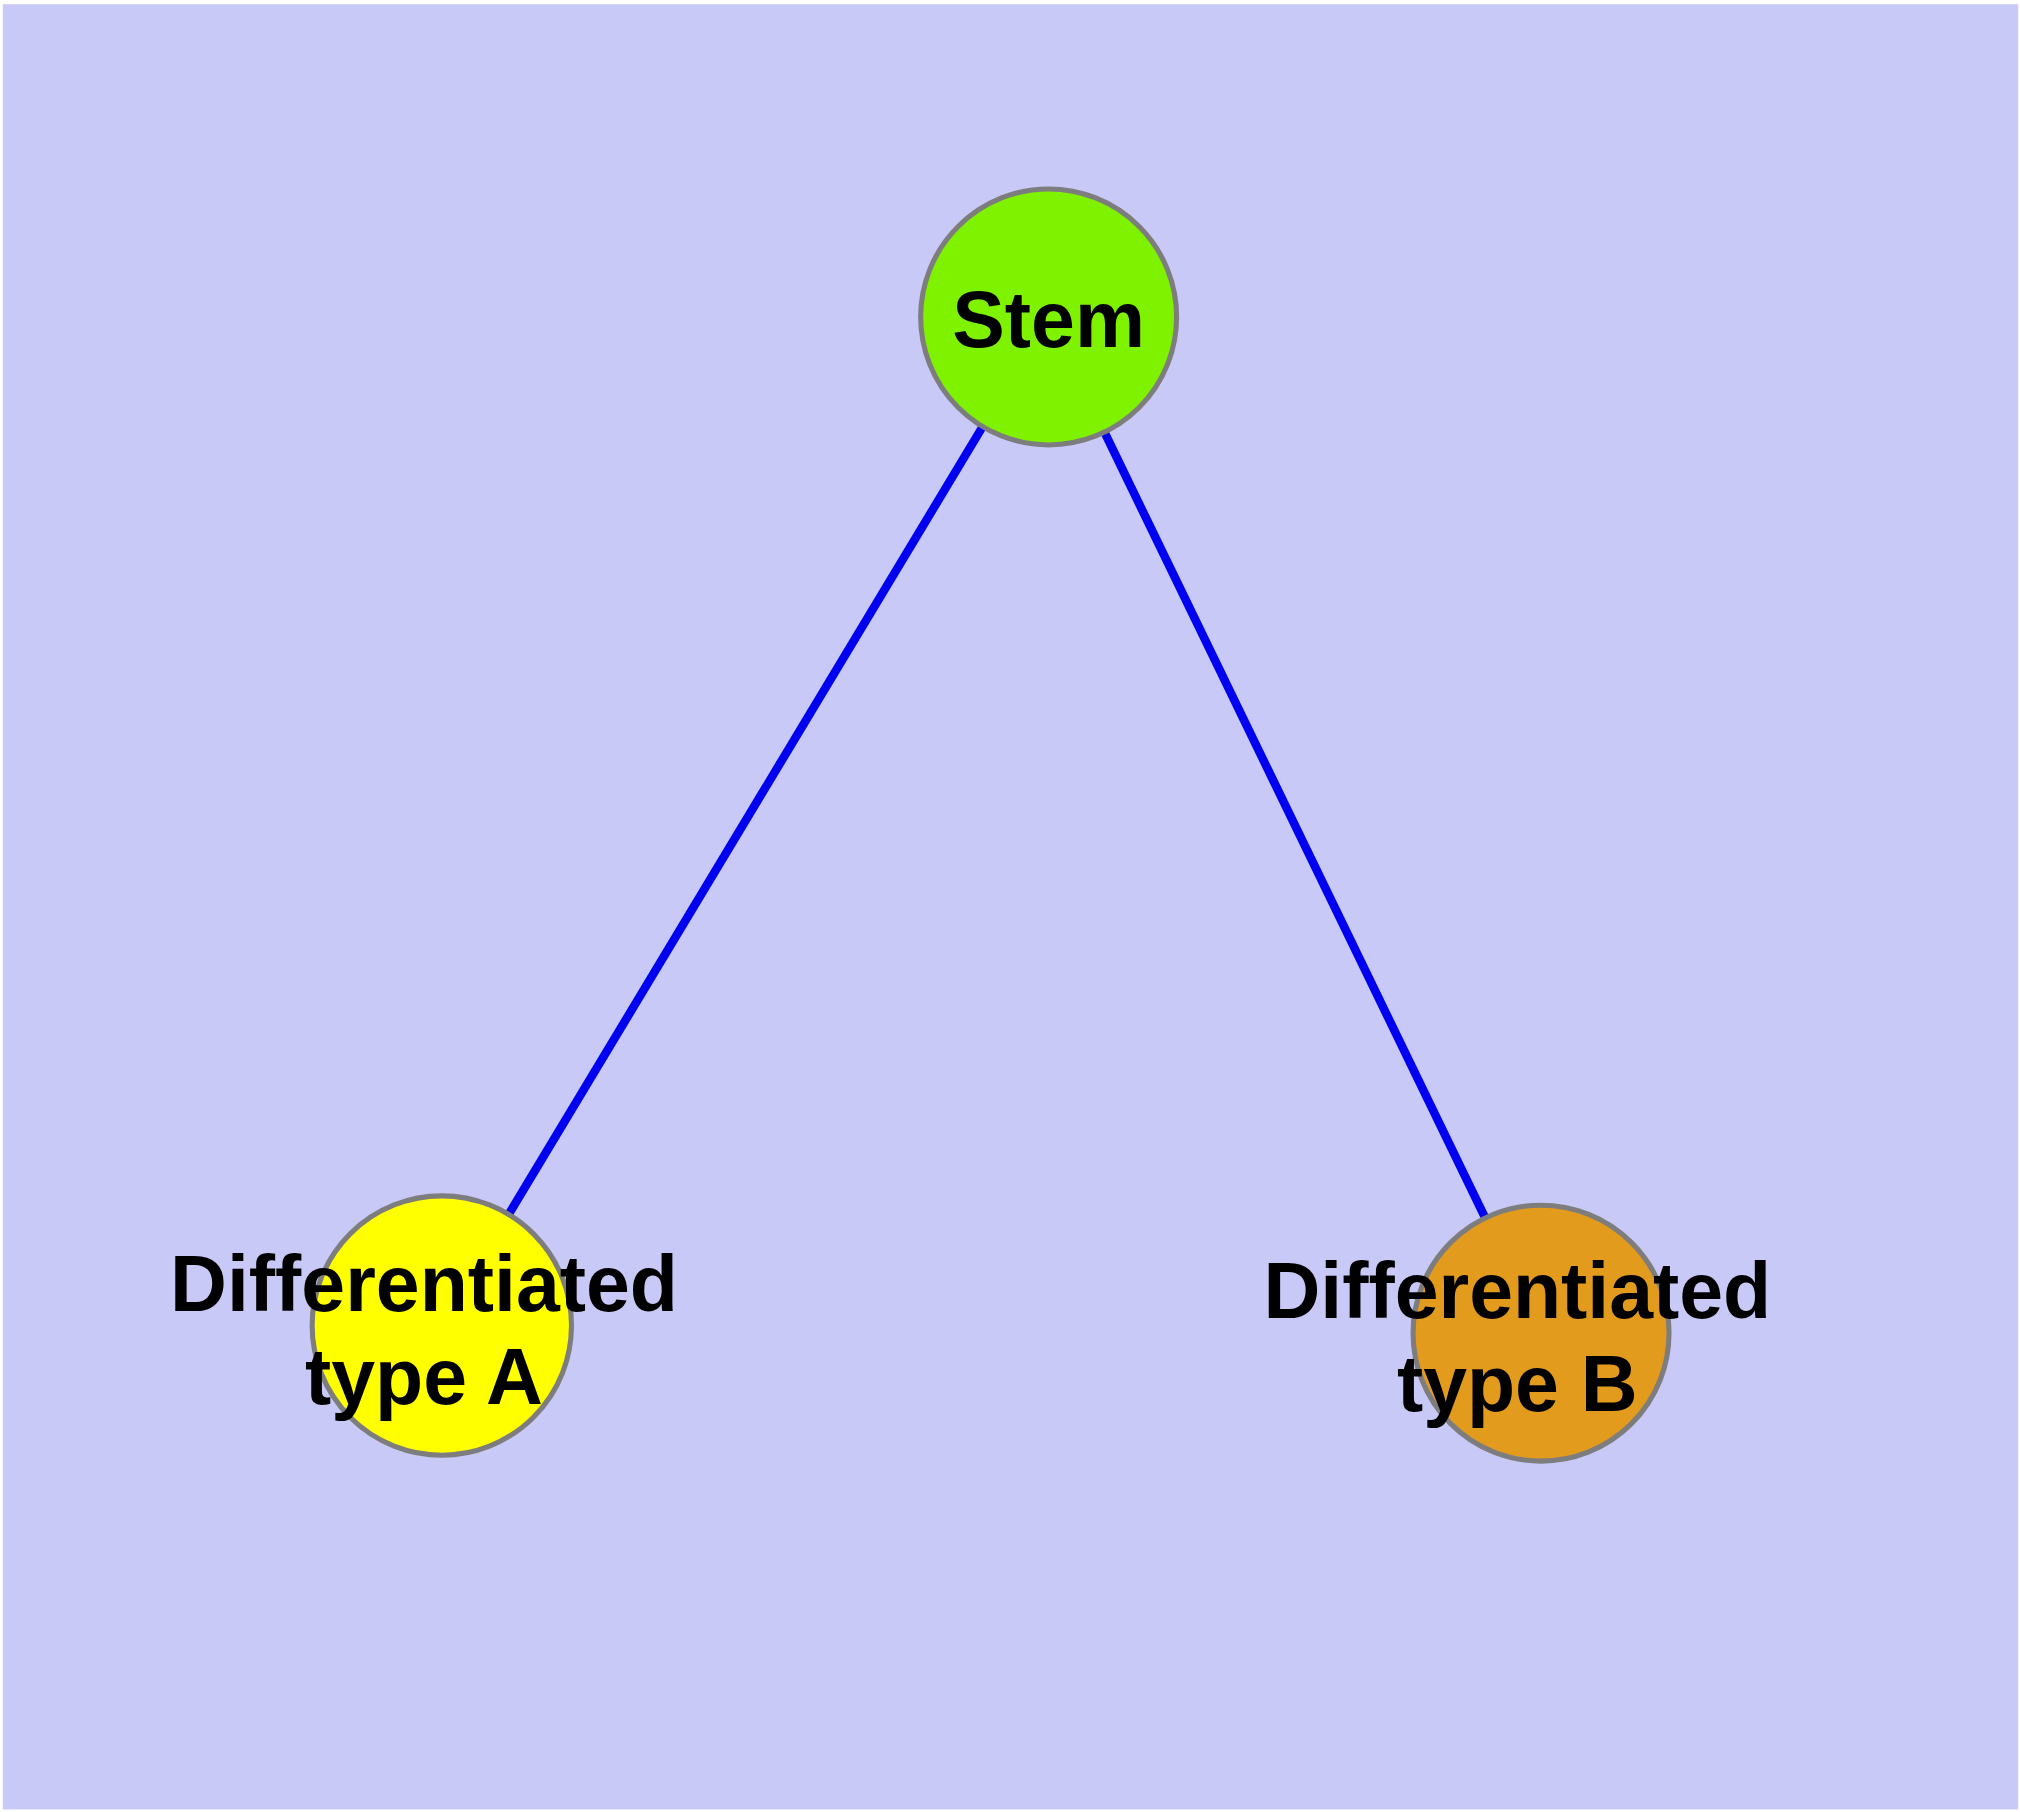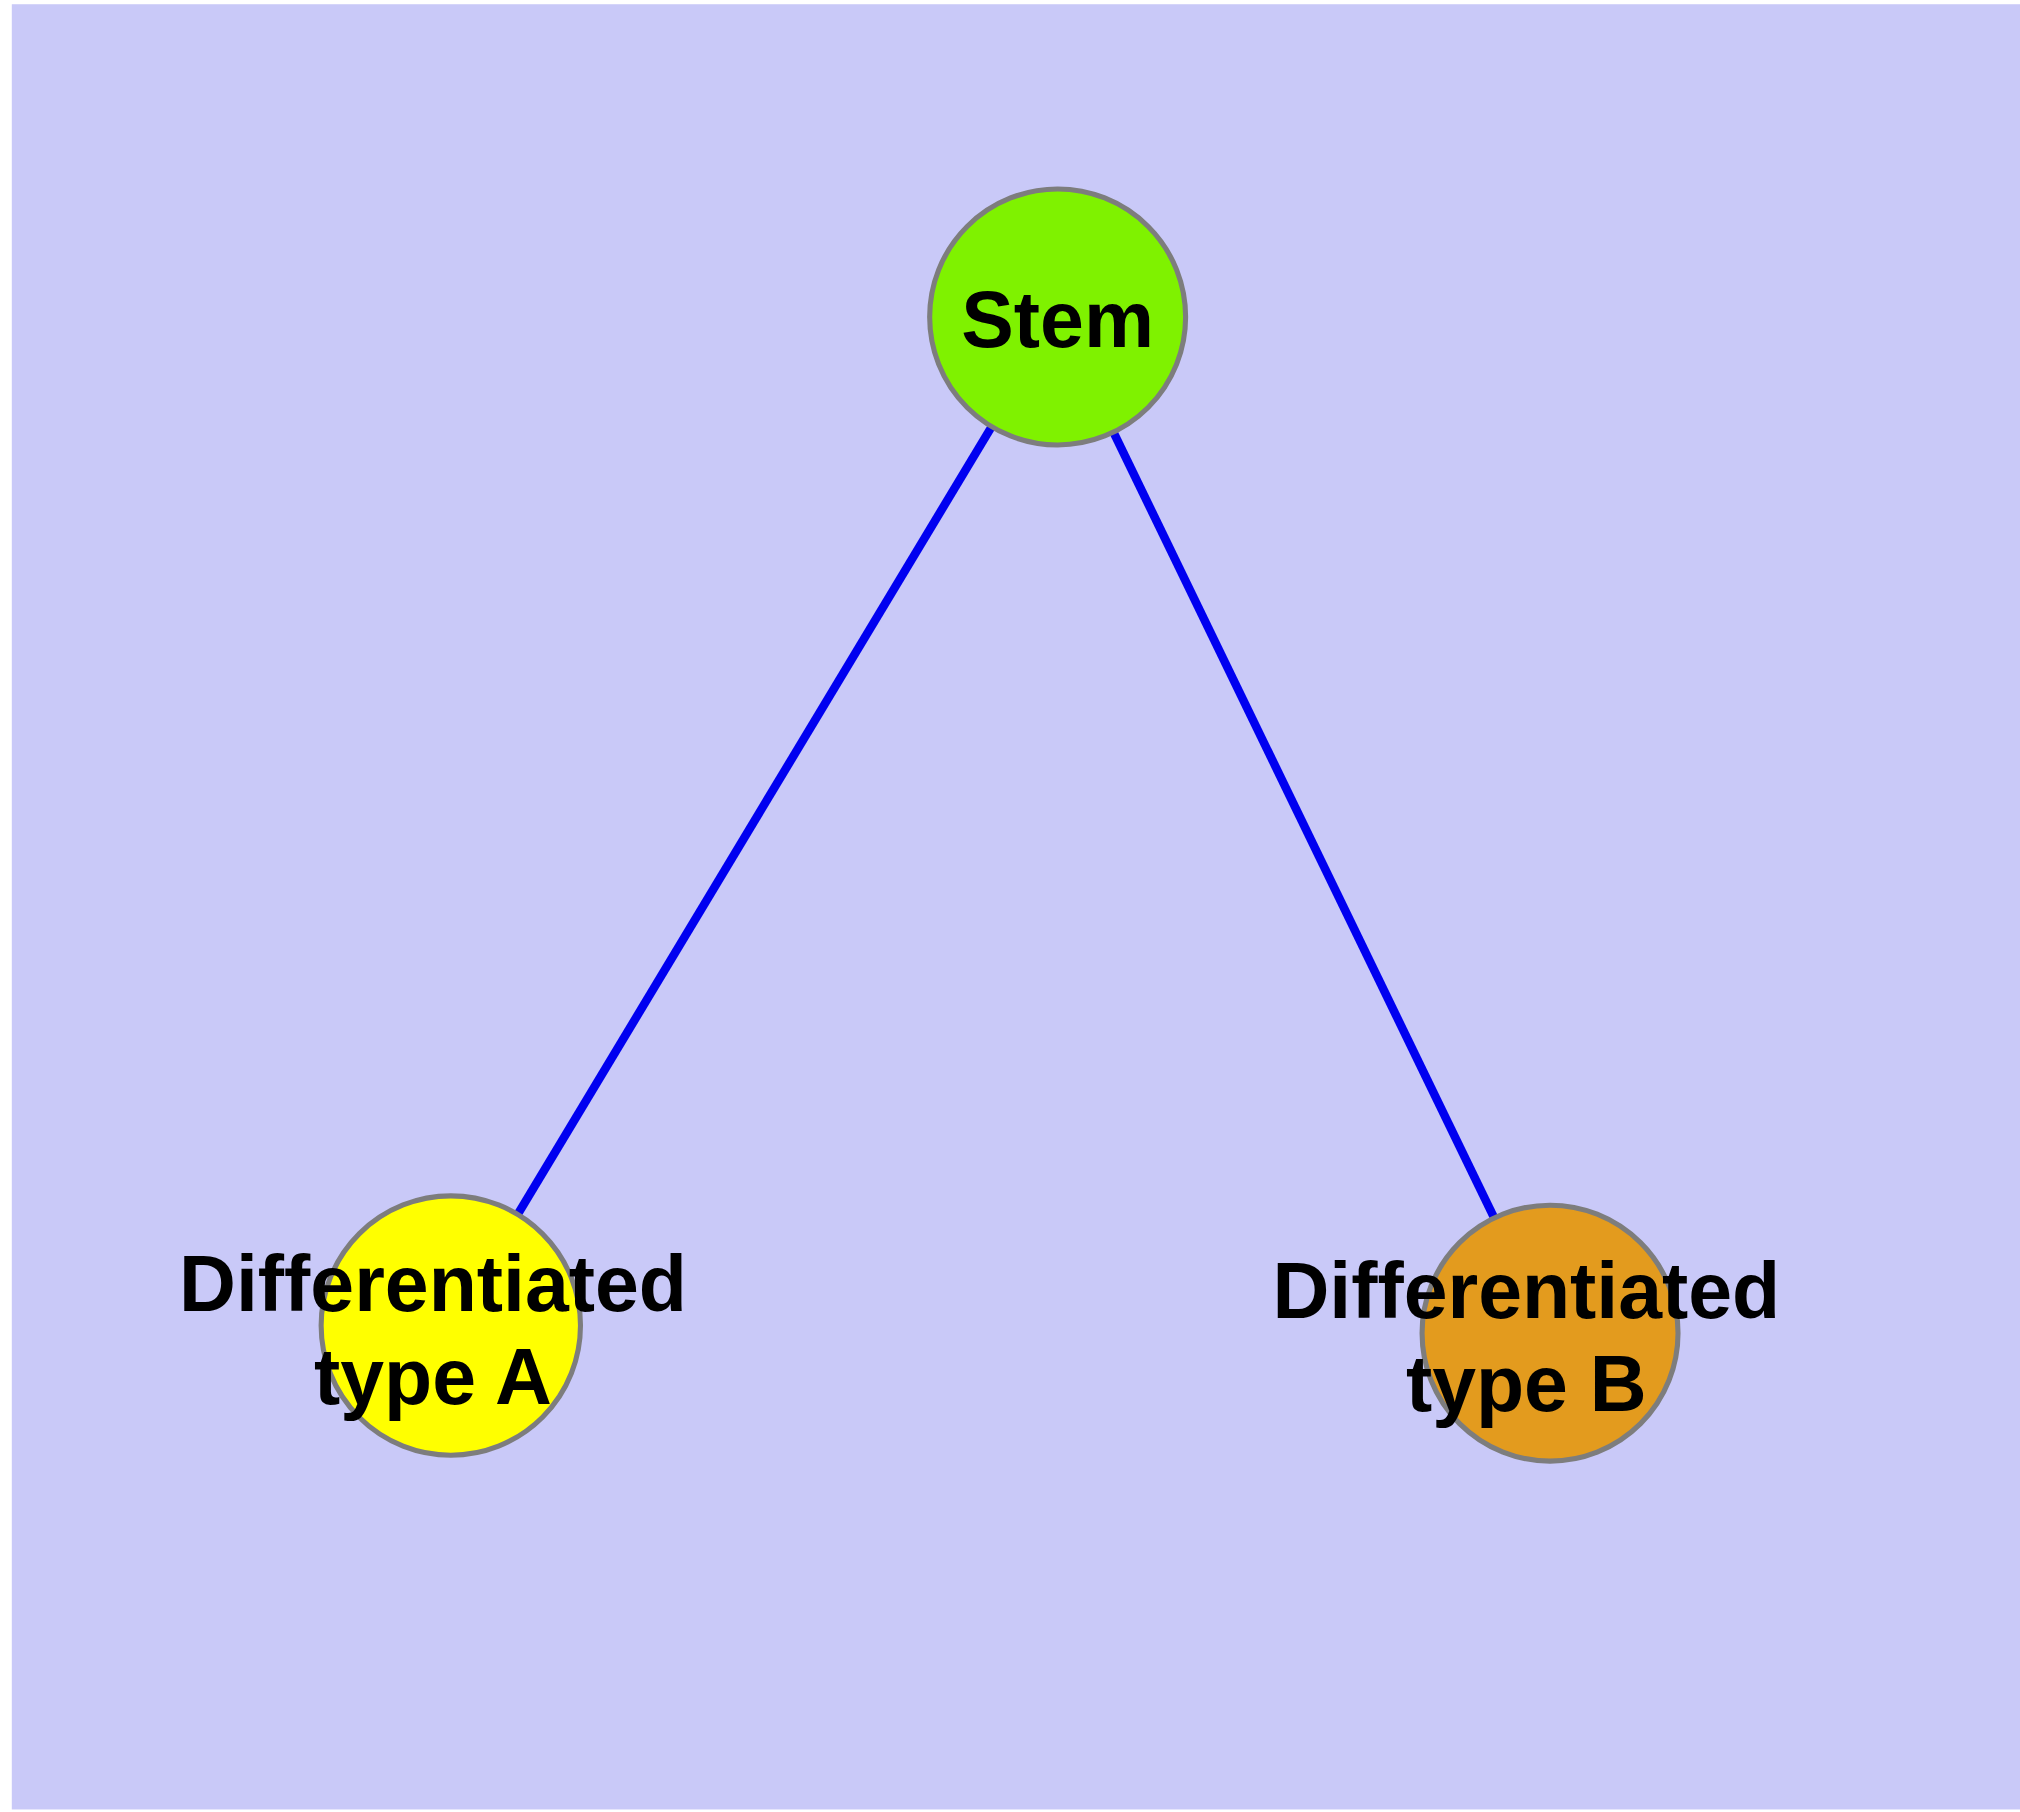--- a/index.html
+++ b/index.html
@@ -7,21 +7,20 @@
     padding: 0;
     background: #ffffff;            
     width: 2021px;
     height: 1812px;
     overflow: hidden;
   }
   .frame {
     position: relative;
     width: 2010px;
     height: 1812px;
-    margin-left: 9px;
   }
   svg.canvas {
     display: block;
     width: 2021px;
     height: 1812px;
   }
   .edge {
     stroke-linecap: butt;
   }
   .labels text {

